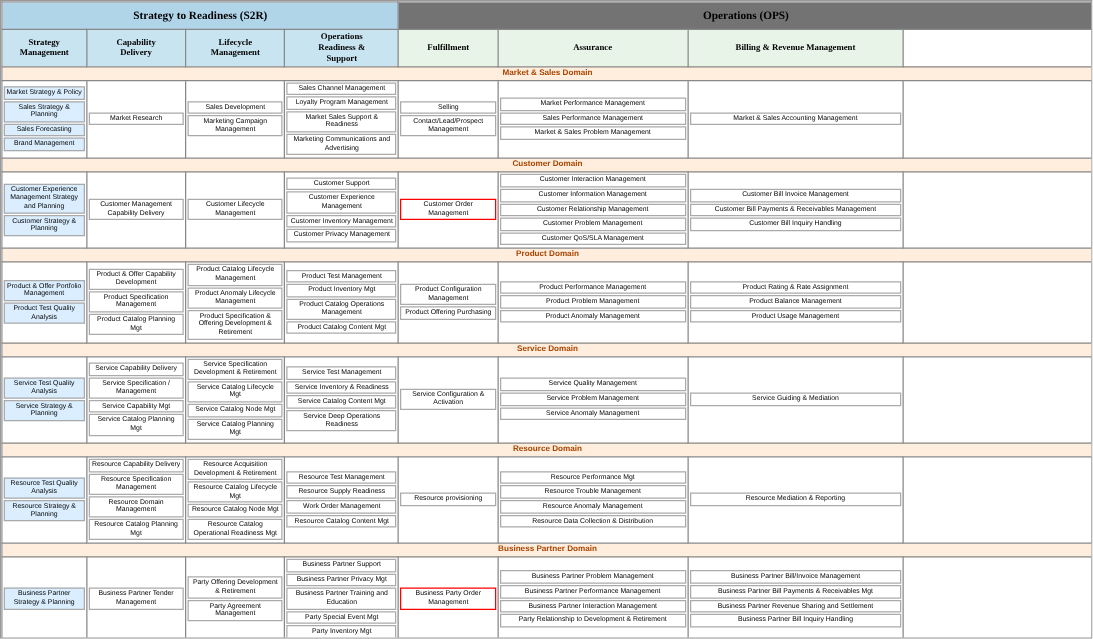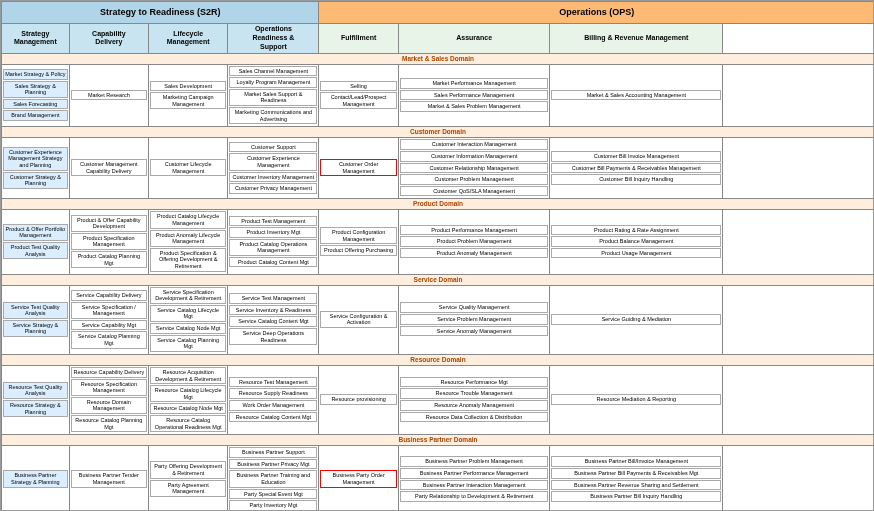--- a/index.html
+++ b/index.html
@@ -24,24 +24,25 @@
       border: 1px solid #888;
       vertical-align: middle;
       text-align: center;
       font-size: 6.5px;
       padding: 1px;
       line-height: 1.25;
     }
     table.layout th {
       font-weight: bold;
       font-size: 7px;
+      font-family: Liberation Serif, serif;
     }
     
     .hdr-s2r { background: #b0d4e8; }
-    .hdr-ops { background: #fdba74; }
+    .hdr-ops { background: #737373; }
     .hdr-strategy { background: #c8e4f0; }
     .hdr-capdev { background: #c8e4f0; }
     .hdr-lifecycle { background: #c8e4f0; }
     .hdr-opsread { background: #c8e4f0; }
     .hdr-fulfill { background: #e8f4e8; }
     .hdr-assurance { background: #e8f4e8; }
     .hdr-billing { background: #e8f4e8; }
     
     .domain-row-hdr td {
       background: #ffeedd;

